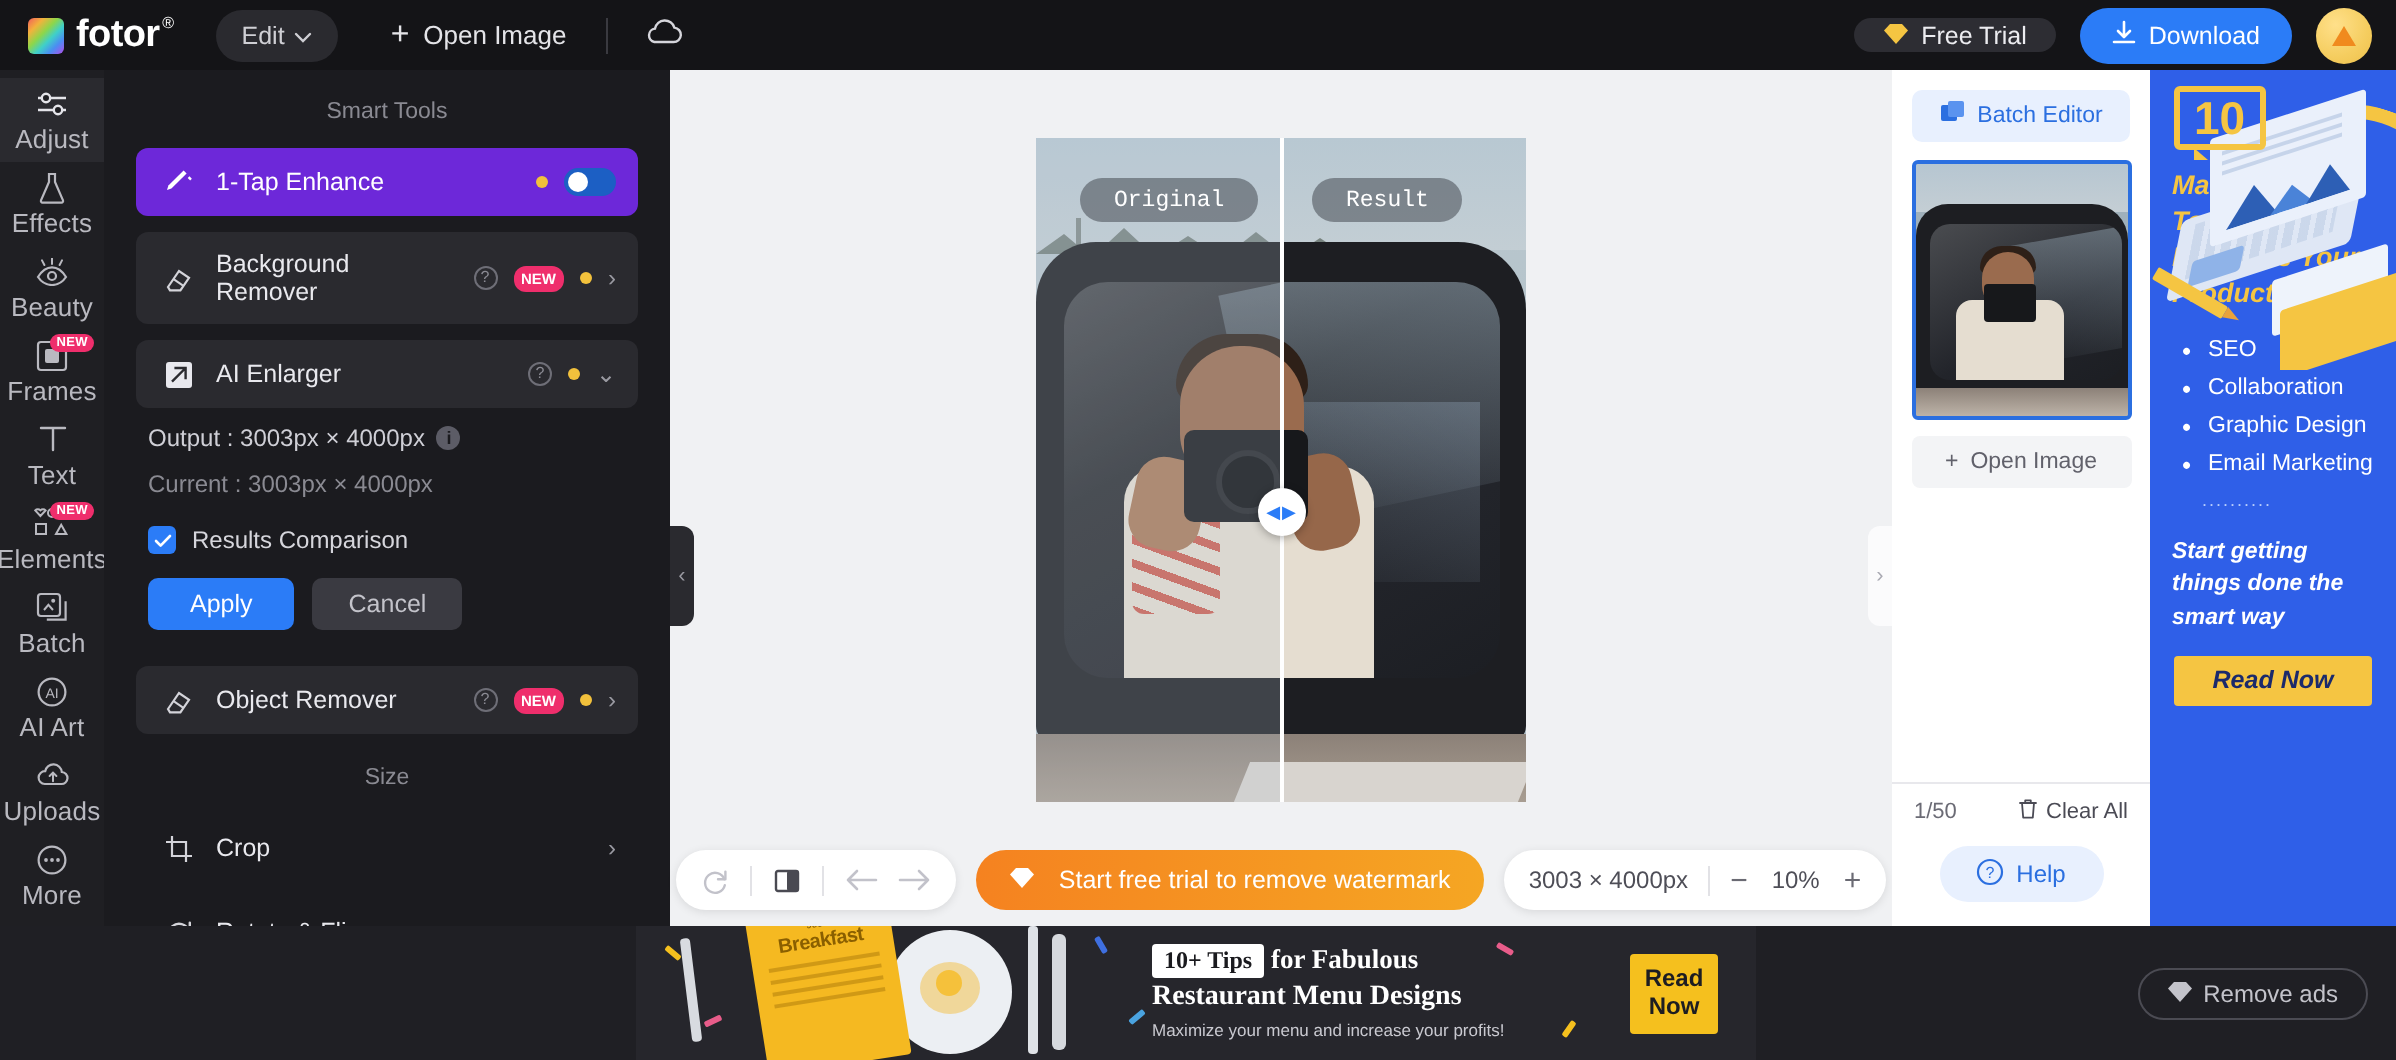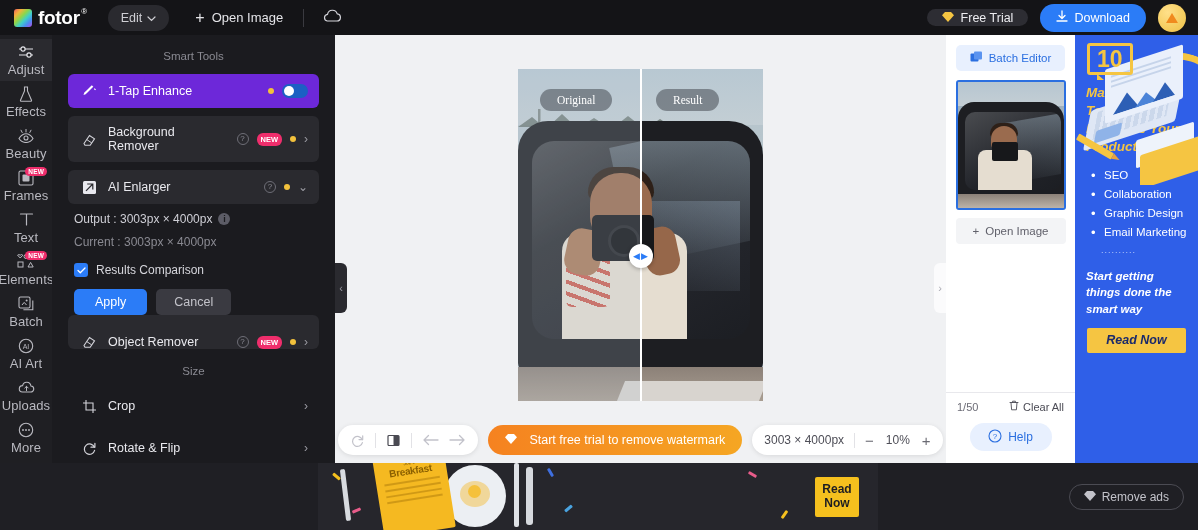--- a/index.html
+++ b/index.html
@@ -148,21 +148,21 @@
     position:absolute; left:50%; top:175px; width:24px; height:24px; border-radius:50%;
     background:#fff; transform:translateX(-12px);
     display:flex; align-items:center; justify-content:center; gap:1px;
     box-shadow:0 1px 4px rgba(0,0,0,.3); cursor:ew-resize;
   }
   .slider-handle span { color:#2b7cf7; font-size:9px; line-height:1; }
   .tagpill {
     position:absolute; top:20px; height:22px; padding:0 17px; border-radius:11px;
     background:rgba(70,75,82,.55); color:#fff; font-size:11.5px;
     display:flex; align-items:center; justify-content:center;
-    font-family:Liberation Serif, serif;
+    font-family:Liberation Mono, monospace;
   }
   .tag-orig { left:22px; }
   .tag-res { left:138px; }
 
   .handle-l {
     position:absolute; left:0px; top:228px; width:12px; height:50px;
     background:#2a2a2f; border-radius:0 6px 6px 0; display:flex;align-items:center;justify-content:center;
     color:#9a9aa2; font-size:11px; cursor:pointer; z-index:12;
   }
   .handle-r {
@@ -530,21 +530,21 @@
           </svg>
       </div>
       <div class="chk-lbl">Results Comparison</div>
     </div>
 
     <div class="btn-row">
       <div class="btn-apply">Apply</div>
       <div class="btn-cancel">Cancel</div>
     </div>
 
-    <div class="tool-row" style="align-items:flex-end;">
+    <div class="tool-row" style="margin-top:18px;">
       <div class="tool-ic">
         <svg width="15" height="15" viewBox="0 0 15 15">
             <path d="M2 11.5l5.5-8 5 3.4-4.3 6.3H3z" fill="none" stroke="#d4d4da" stroke-width="1.1"></path>
             <path d="M4.8 7.6l4.9 3.3" stroke="#d4d4da" stroke-width="1"></path>
           </svg>
       </div>
       <div class="tool-name">Object Remover</div>
       <div class="tool-right">
         <div class="qm">?</div>
         <div class="pill-new">NEW</div>
@@ -785,20 +785,27 @@
 
     <div class="menu-card">
       <div class="mc-t">Joe's</div>
       <div class="mc-b">Breakfast</div>
       <div class="mc-l"></div>
       <div class="mc-l"></div>
       <div class="mc-l"></div>
       <div class="mc-l"></div>
     </div>
 
+    <div class="ad-b-text">
+      <div>
+        <span class="tips-pill">10+ Tips</span><span class="tips-rest"> for Fabulous</span>
+      </div>
+      <div class="tips-l2">Restaurant Menu Designs</div>
+      <div class="tips-l3">Maximize your menu and increase your profits!</div>
+    </div>
 
     <div class="ad-b-cta">
       <span>Read</span>
       <span>Now</span>
     </div>
   </div>
 
   <div class="remove-ads">
     <span>
       <svg width="12" height="10" viewBox="0 0 12 10">

